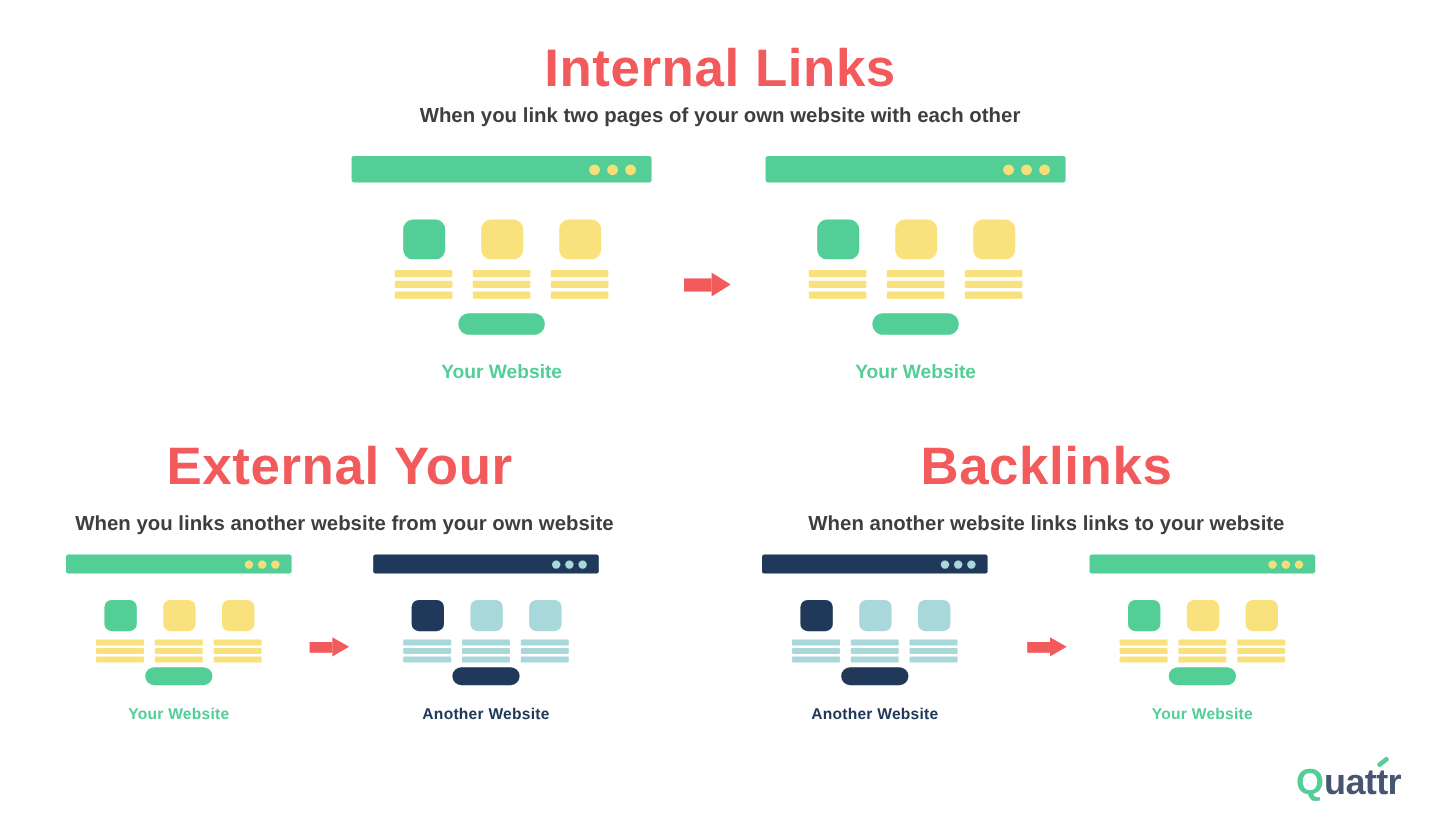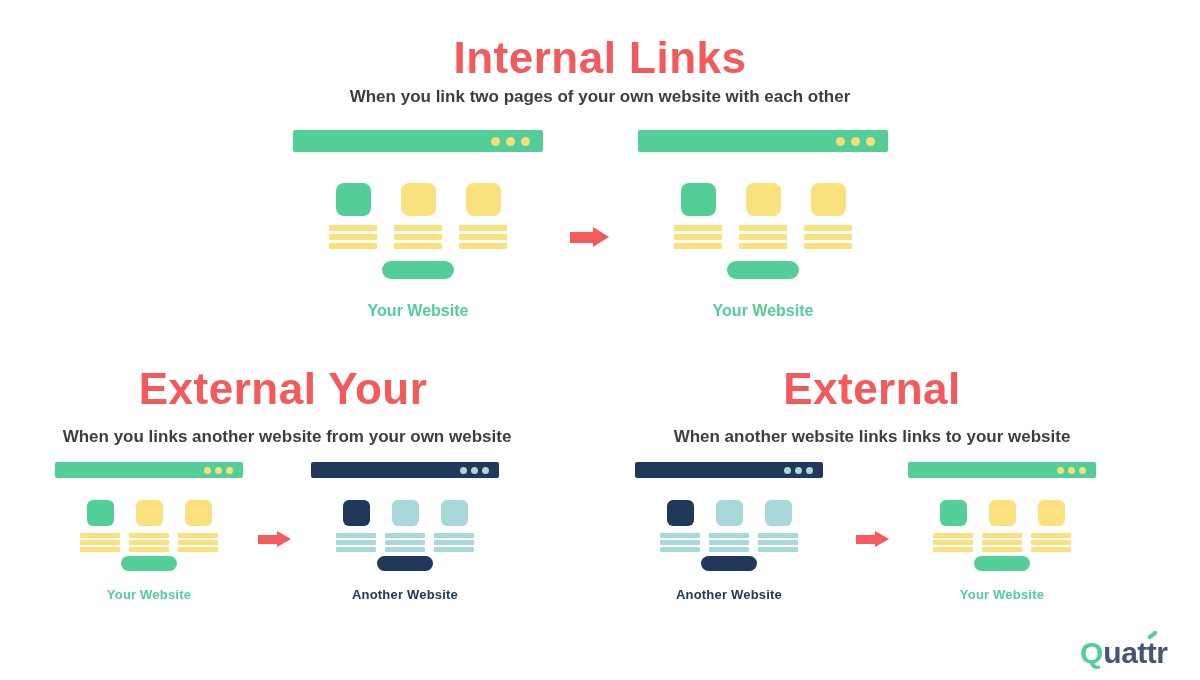--- a/index.html
+++ b/index.html
@@ -221,21 +221,21 @@
         <div class="card"></div>
         <div class="line first"></div>
         <div class="line"></div>
         <div class="line"></div>
       </div>
     </div>
     <div class="pill"></div>
     <div class="site-label">Another Website</div>
   </div>
 
-  <div class="big-title" style="left:572px; top:367px; width:600px;">External</div>
+  <div class="big-title" style="left:572px; top:367px; width:600px;">Backlinks</div>
   <div class="sub-title" style="left:572px; top:428px; width:600px;">When another website links links to your website</div>
 
   <div class="browser sm navy" style="left:635px; top:462px;">
     <div class="b-bar">
       <span class="dot"></span>
       <span class="dot"></span>
       <span class="dot"></span>
     </div>
     <div class="cols">
       <div class="col">

